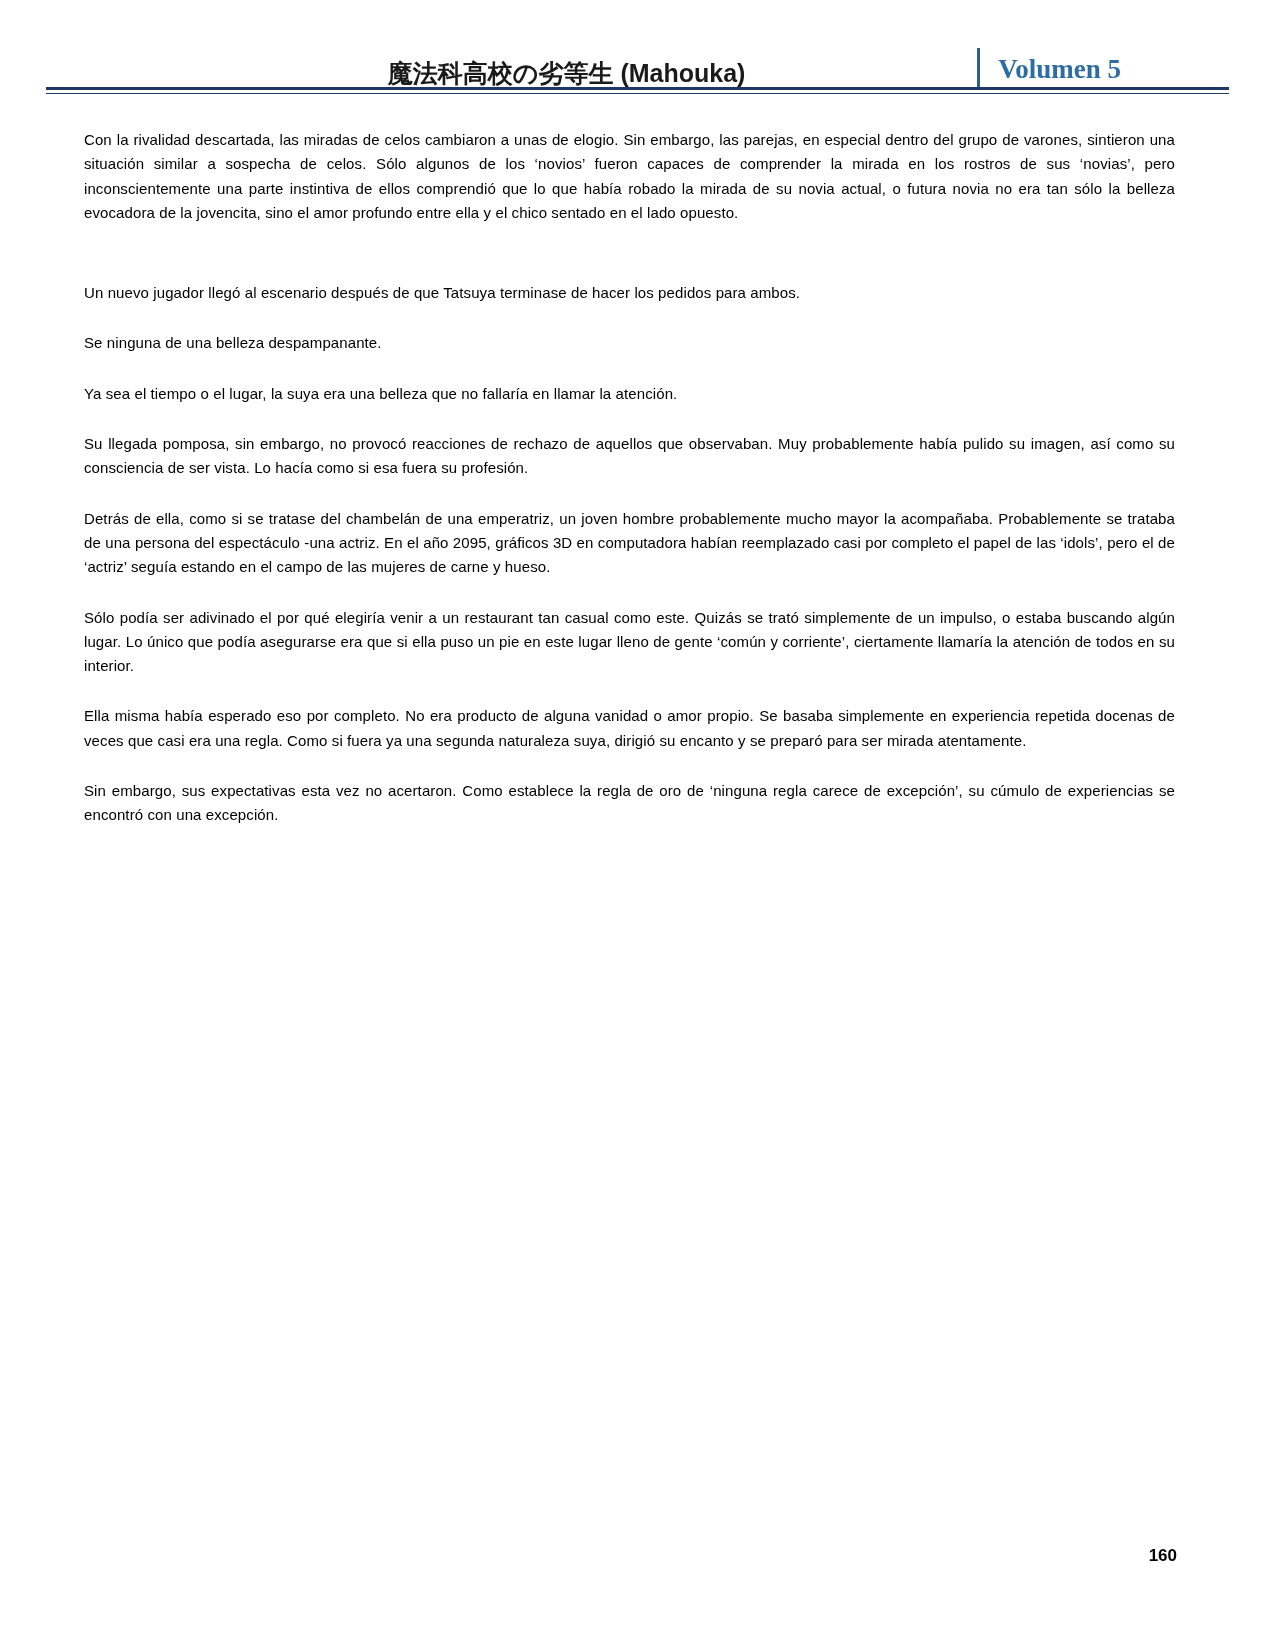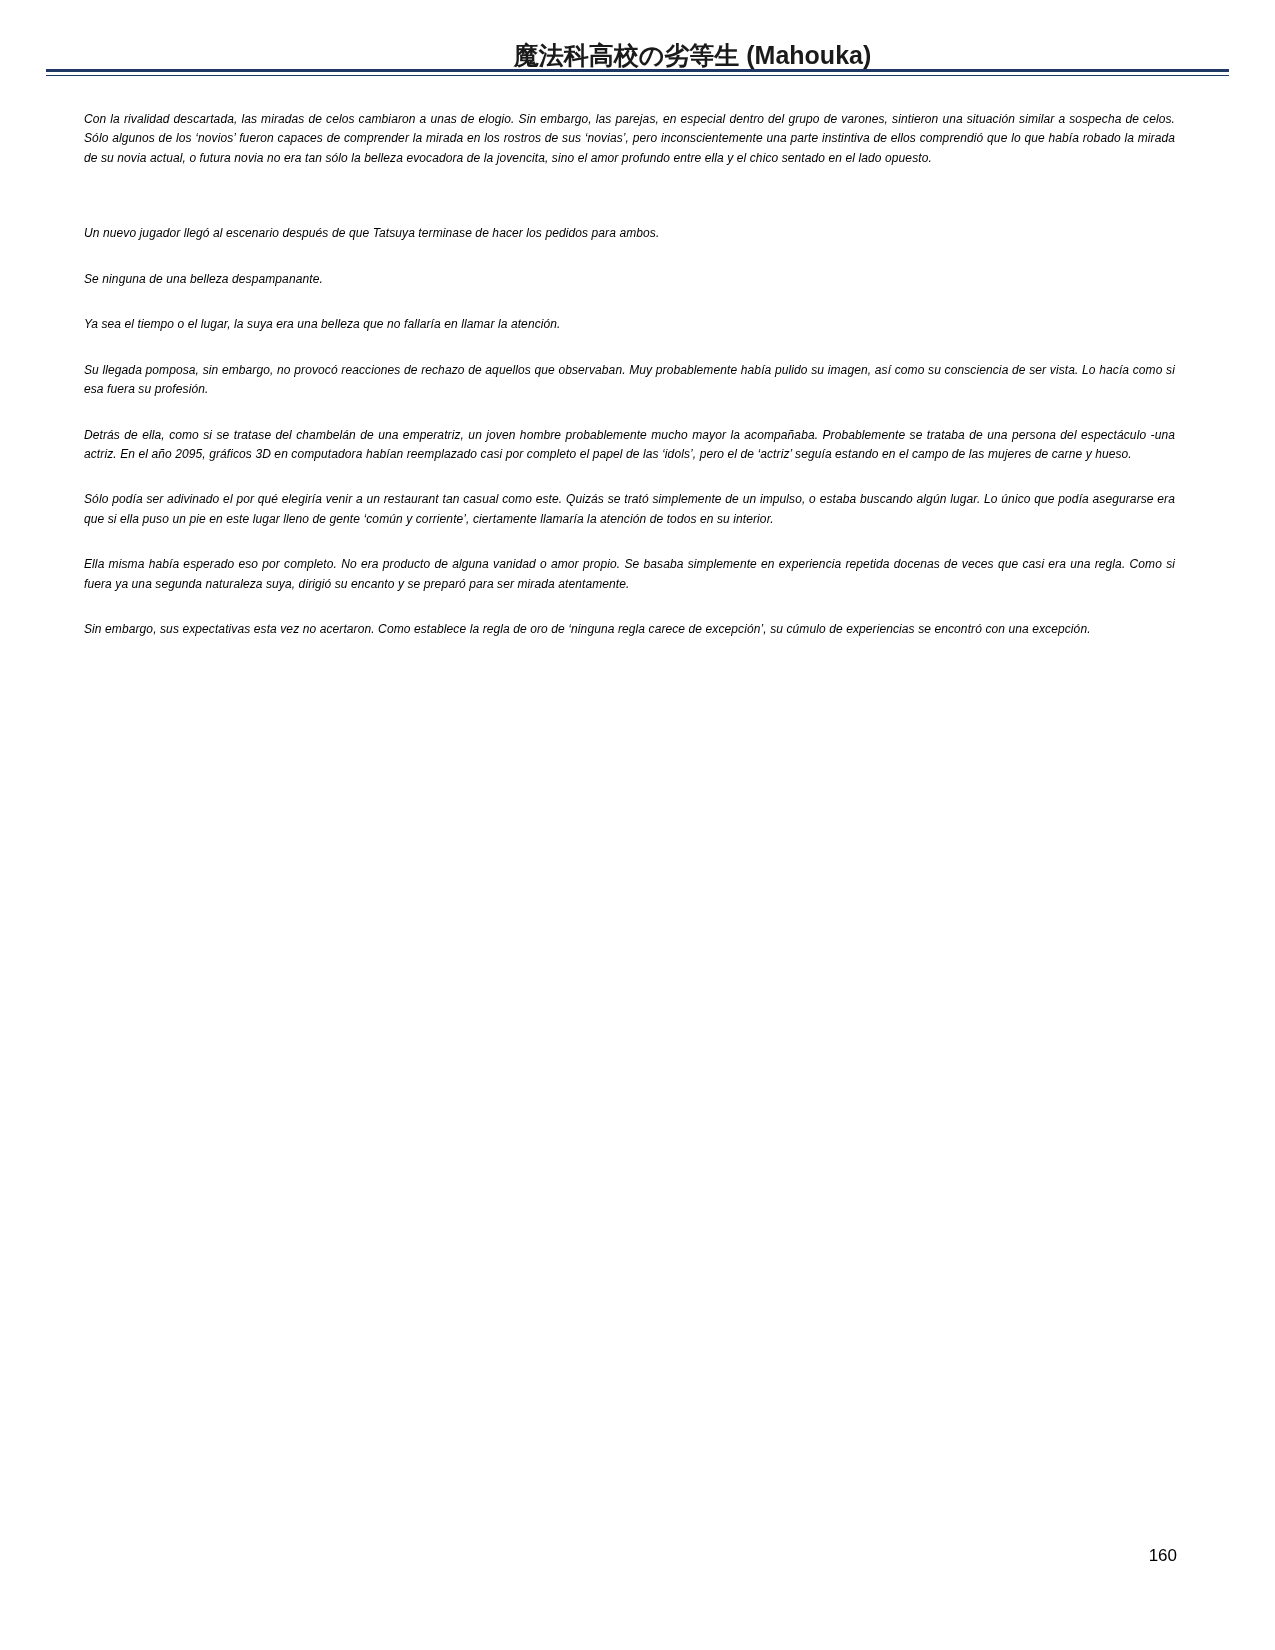--- a/index.html
+++ b/index.html
@@ -24,21 +24,21 @@
   }
 
   
   .header {
     display: flex;
     align-items: flex-end;
     justify-content: center;
     padding: 26px 46px 0 46px;
     box-sizing: border-box;
     position: relative;
-    height: 72px;
+    height: 90px;
   }
   .header-title {
     font-size: 25px;
     font-weight: bold;
     color: #1a1a1a;
     letter-spacing: 0px;
     white-space: nowrap;
     text-align: center;
     flex: 1;
     padding-left: 110px;
@@ -83,53 +83,57 @@
     background: #1f3864;
   }
 
   
   .content {
     padding: 38px 100px 0 84px;
     box-sizing: border-box;
   }
   p.para {
     margin: 0 0 26px 0;
-    font-size: 12px;
+    font-size: 15px;
     line-height: 1.62;
     text-align: justify;
     text-justify: inter-word;
     color: #000000;
     letter-spacing: 0.1px;
-    font-style: italic;
   }
   p.para.gap-big {
     margin-bottom: 56px;
   }
   p.para:last-child {
     margin-bottom: 0;
   }
 
   
   .footer {
     position: absolute;
     bottom: 84px;
     right: 98px;
     font-size: 17px;
     color: #000000;
+    font-weight: bold;
   }
 </style>
 </head>
 <body>
 
 <div class="page">
 
   <div class="header">
     <div class="header-title">
       <span class="jp">魔法科高校の劣等生</span>
       <span>(Mahouka)</span>
+    </div>
+    <div class="header-right">
+      <span class="header-divider"></span>
+      <span class="volume-label">Volumen 5</span>
     </div>
     <div class="header-rule"></div>
     <div class="header-rule-inner"></div>
   </div>
 
   <div class="content">
     <p class="para gap-big">Con la rivalidad descartada, las miradas de celos cambiaron a unas de elogio. Sin embargo, las parejas, en especial dentro del grupo de varones, sintieron una situación similar a sospecha de celos. Sólo algunos de los ‘novios’ fueron capaces de comprender la mirada en los rostros de sus ‘novias’, pero inconscientemente una parte instintiva de ellos comprendió que lo que había robado la mirada de su novia actual, o futura novia no era tan sólo la belleza evocadora de la jovencita, sino el amor profundo entre ella y el chico sentado en el lado opuesto.</p>
     <p class="para">Un nuevo jugador llegó al escenario después de que Tatsuya terminase de hacer los pedidos para ambos.</p>
     <p class="para">Se ninguna de una belleza despampanante.</p>
     <p class="para">Ya sea el tiempo o el lugar, la suya era una belleza que no fallaría en llamar la atención.</p>

